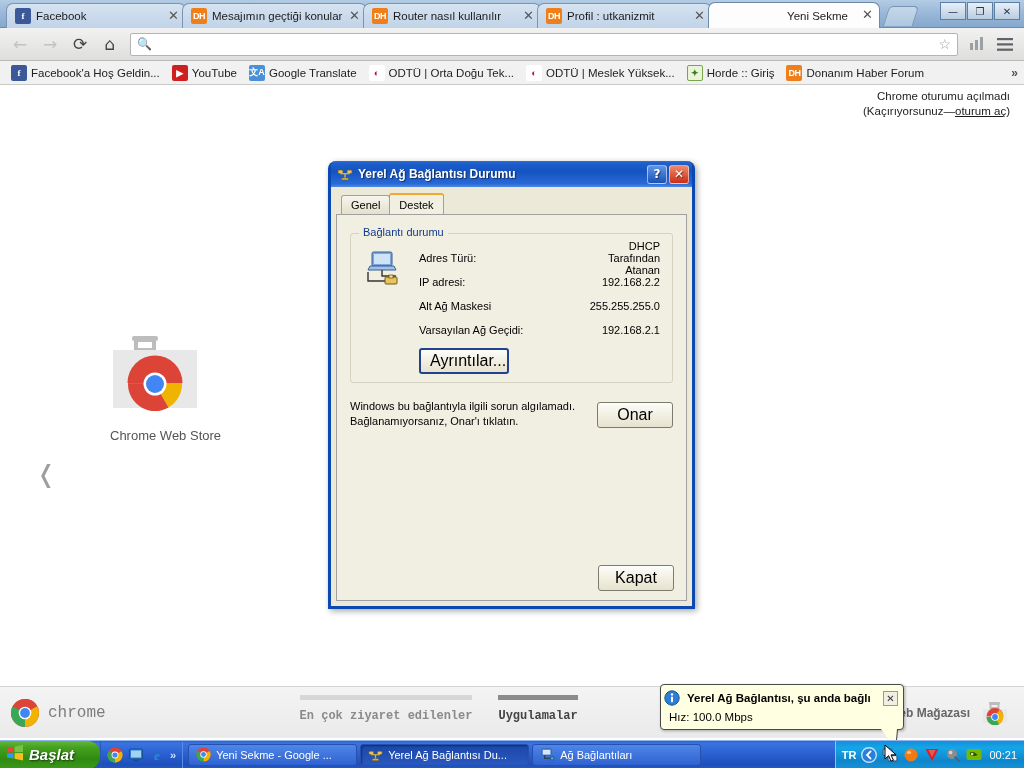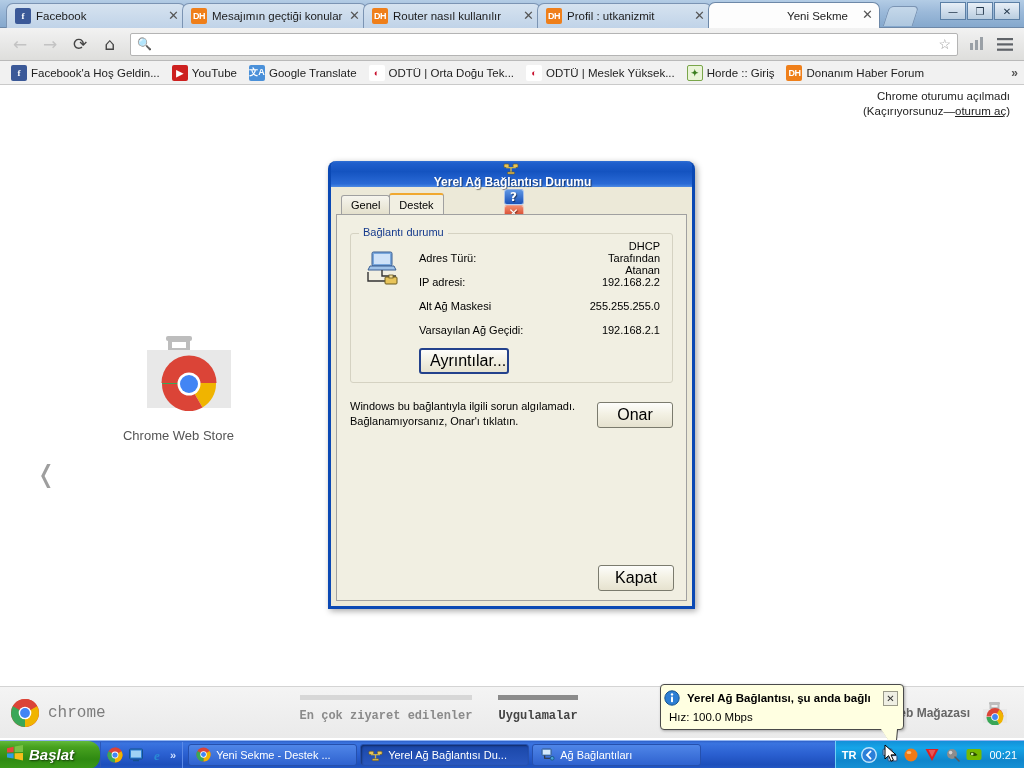--- a/index.html
+++ b/index.html
@@ -125,21 +125,21 @@
   
   .ntp { position: relative; height: 653px; background: #fff; }
   .sync-note {
     position: absolute; right: 14px; top: 4px; text-align: right;
     font-size: 11.5px; color: #222; line-height: 15px;
   }
   .sync-note a { color: #1a1a1a; text-decoration: underline; cursor: pointer; }
 
   .tile {
     position: absolute; left: 110px; top: 247px; width: 124px;
-    text-align: right;
+    text-align: left;
   }
   .tile .label { margin-top: 8px; font-size: 13px; color: #555; }
   .ntp-arrow-left {
     position: absolute; left: 36px; top: 375px;
     font-size: 24px; color: #9e9e9e; cursor: pointer;
     font-family: "DejaVu Sans", sans-serif;
   }
 
   .ntp-bottom {
     position: absolute; left: 0; bottom: 0; width: 1024px; height: 52px;
@@ -165,21 +165,20 @@
     border-radius: 8px 8px 0 0;
     box-shadow: 2px 2px 6px rgba(0,0,0,0.35);
   }
   .dlg-title {
     height: 26px;
     background: linear-gradient(to bottom,#2f6fd4 0%, #1f5fcc 8%, #1453c0 40%, #2a6ad6 88%, #4d8ae4 100%);
     border-radius: 5px 5px 0 0;
     display: flex; align-items: center; padding: 0 3px 0 5px;
     color: #fff; font-size: 12px; font-weight: bold;
     text-shadow: 1px 1px 1px rgba(0,0,0,0.5);
-    flex-direction: column;
   }
   .dlg-title .ticon { width: 18px; height: 16px; margin-right: 4px; display:flex;align-items:center;justify-content:center;}
   .dlg-title .ttext { flex: 1 1 auto; }
   .titlebtn {
     width: 20px; height: 19px; border-radius: 3px;
     display:flex;align-items:center;justify-content:center;
     font-size: 12px; font-weight: bold; color: #fff;
     border: 1px solid #ffffff88; margin-left: 2px; cursor: pointer;
     font-family: "DejaVu Sans", sans-serif;
   }
@@ -630,21 +629,21 @@
       <div class="taskbtn">
         <span class="ti">
           <svg width="15" height="15" viewBox="0 0 16 16" aria-hidden="true">
             <circle cx="8" cy="8" r="7.5" fill="#db4437"></circle>
             <path d="M14.5 4.2 A7.5 7.5 0 0 1 8 15.5 L8 8 Z" fill="#f0b400"></path>
             <path d="M8 15.5 A7.5 7.5 0 0 1 1.5 4.2 L8 8 Z" fill="#3aa757"></path>
             <circle cx="8" cy="8" r="3.4" fill="#fff"></circle>
             <circle cx="8" cy="8" r="2.6" fill="#4285f4"></circle>
           </svg>
         </span>
-        <span class="tl">Yeni Sekme - Destek ...</span>
+        <span class="tl">Yeni Sekme - Google ...</span>
       </div>
 
       <div class="taskbtn pressed">
         <span class="ti">
           <svg width="15" height="14" viewBox="0 0 16 14" aria-hidden="true">
             <rect x="1" y="3" width="5" height="3.5" rx="1" fill="#e8c45a" stroke="#6b5a1e" stroke-width="0.7"></rect>
             <rect x="10" y="3" width="5" height="3.5" rx="1" fill="#e8c45a" stroke="#6b5a1e" stroke-width="0.7"></rect>
             <rect x="3.2" y="6" width="9.6" height="1.3" fill="#cdb44e"></rect>
             <rect x="7.3" y="7" width="1.4" height="5" fill="#cdb44e"></rect>
             <rect x="4.5" y="11" width="7" height="2" rx="0.8" fill="#e8c45a" stroke="#6b5a1e" stroke-width="0.7"></rect>

